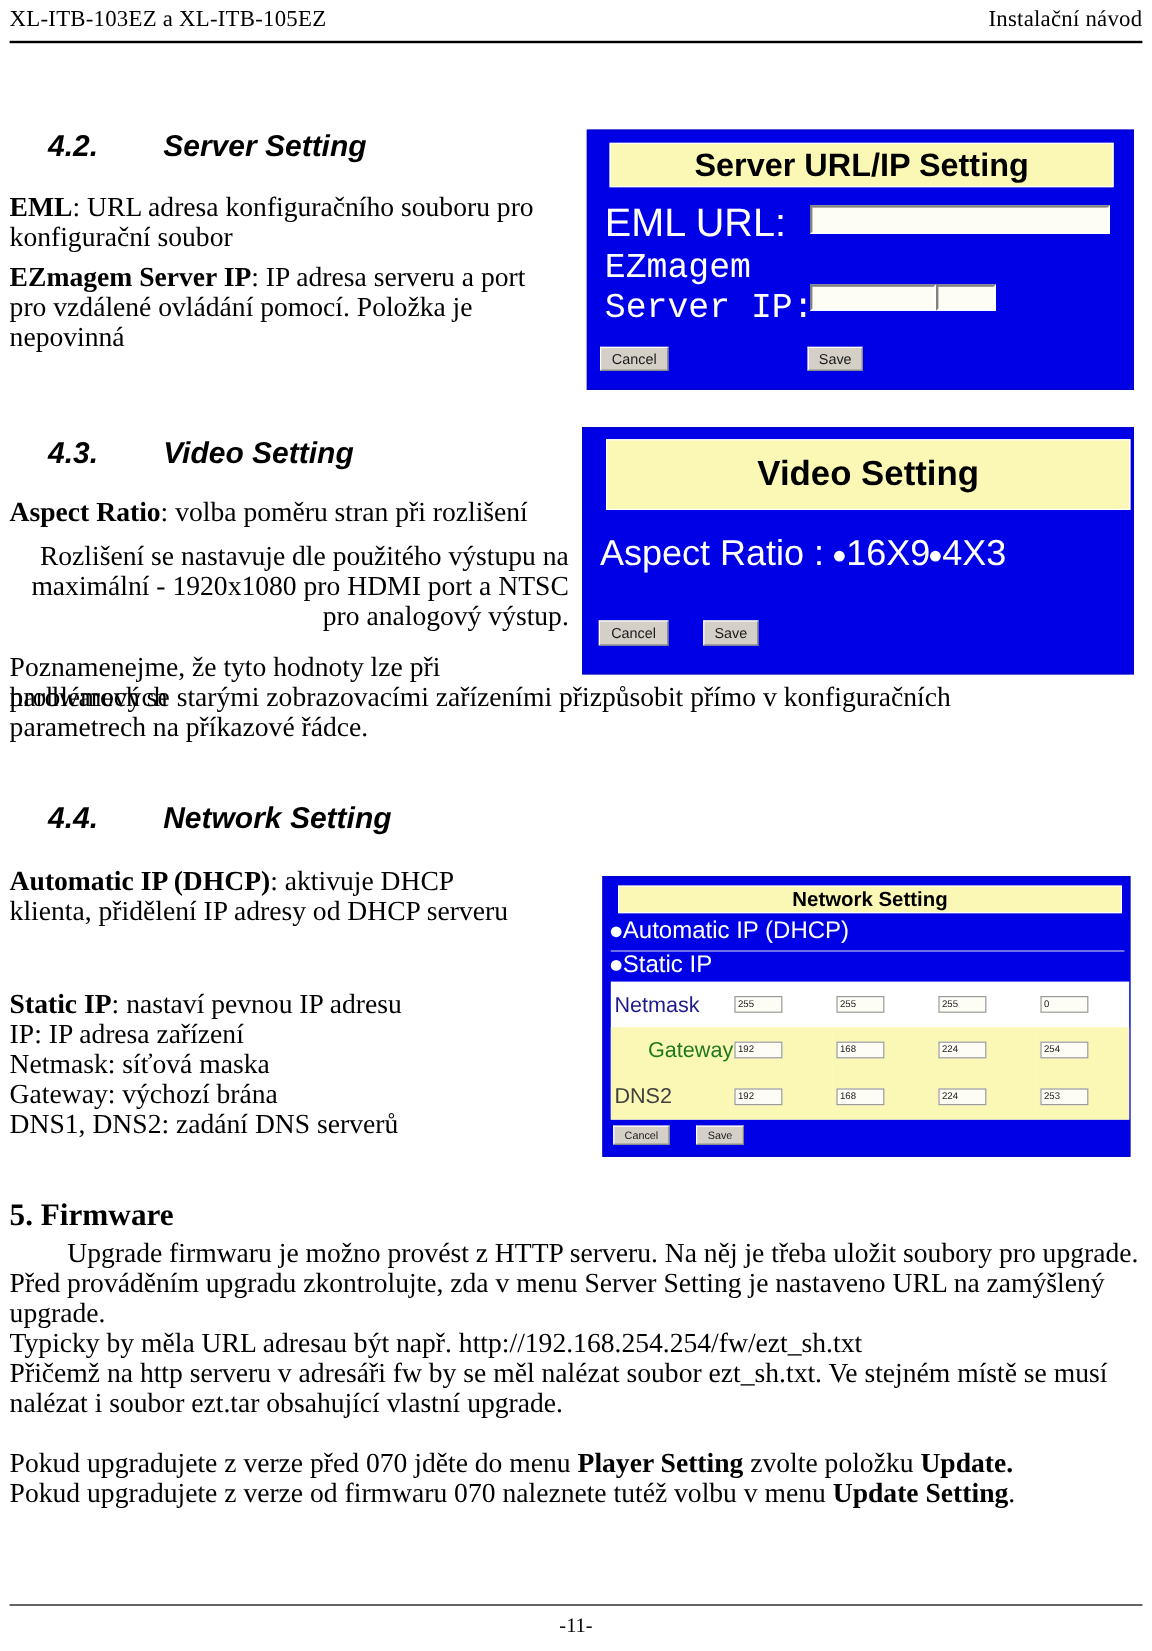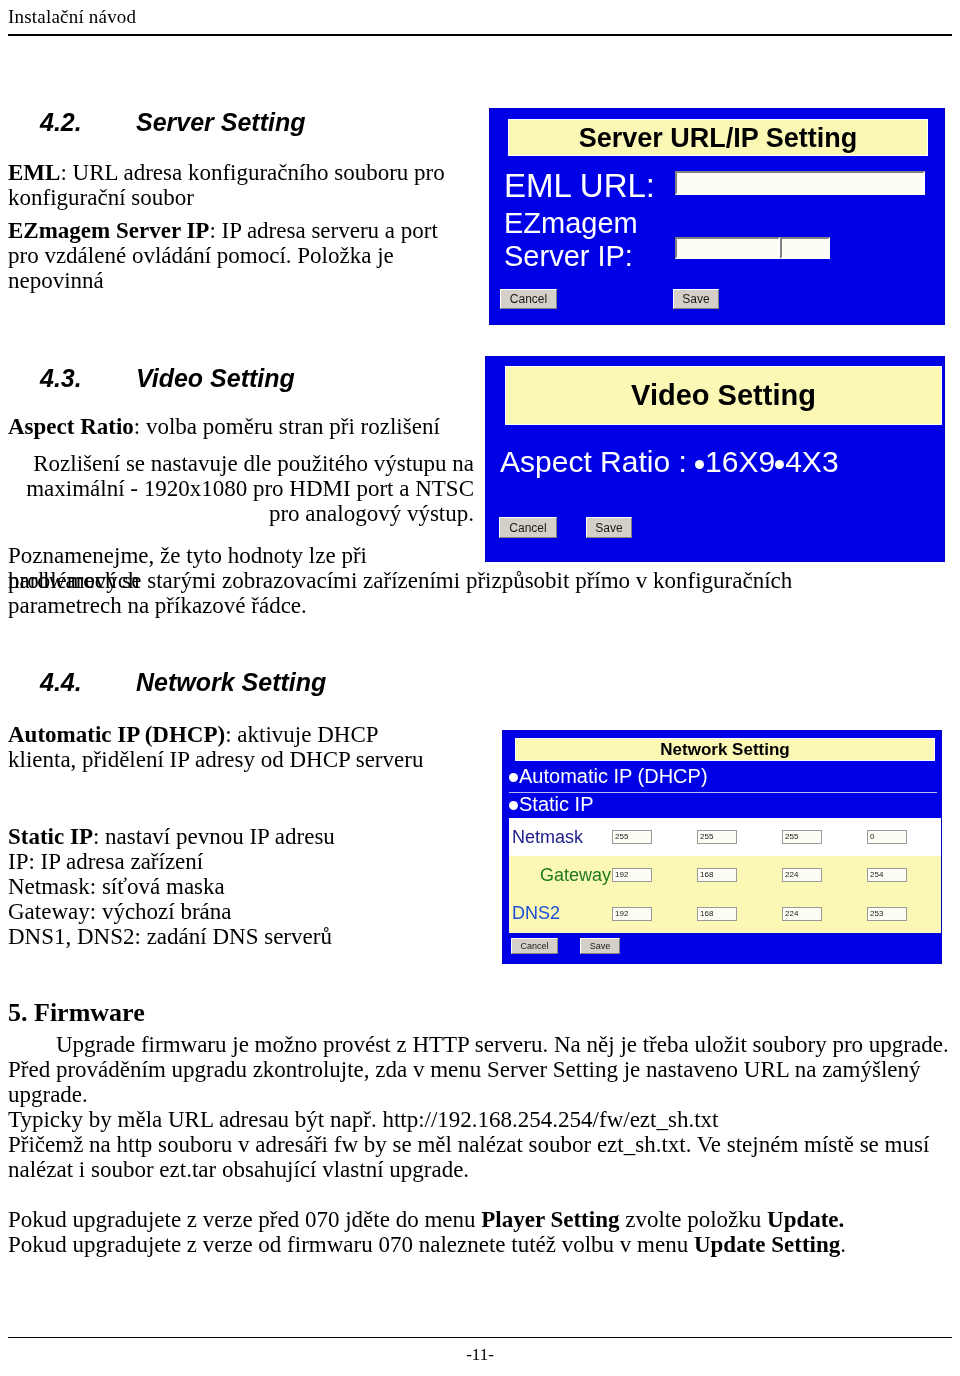--- a/index.html
+++ b/index.html
@@ -130,21 +130,21 @@
     vertical-align: middle;
     margin-right: 1px;
   }
 
   
   #dlg-server { left: 489px; top: 108px; width: 456px; height: 217px; }
   #dlg-server .dlg-title { left: 18px; top: 10px; width: 420px; height: 37px;
       position: absolute; font-size: 27px; line-height: 36px; }
   #dlg-server .lbl-eml { position: absolute; left: 14px; top: 58px; font-size: 33px; }
   #dlg-server .in-eml  { position: absolute; left: 185px; top: 62px; width: 250px; height: 24px; }
-  #dlg-server .lbl-ez  { position: absolute; left: 14px; top: 98px; font-size: 29px; line-height: 33px; }
+  #dlg-server .lbl-ez  { position: absolute; left: 14px; top: 98px; font-size: 29px; line-height: 33px; font-family: Liberation Mono, monospace; }
   #dlg-server .in-ip   { position: absolute; left: 185px; top: 128px; width: 105px; height: 22px; }
   #dlg-server .in-port { position: absolute; left: 290px; top: 128px; width: 50px; height: 22px; }
   #dlg-server .btn-cancel { position: absolute; left: 10px; top: 180px; width: 57px; height: 20px; font-size: 12px; }
   #dlg-server .btn-save   { position: absolute; left: 183px; top: 180px; width: 46px; height: 20px; font-size: 12px; }
 
   
   #dlg-video { left: 485px; top: 356px; width: 460px; height: 206px; }
   #dlg-video .dlg-title { left: 19px; top: 9px; width: 437px; height: 59px;
       position: absolute; font-size: 29px; line-height: 57px; }
   #dlg-video .lbl-aspect { position: absolute; left: 14px; top: 88px; font-size: 30px; white-space: nowrap; }
@@ -174,20 +174,21 @@
       border: 1px solid #9a9a9a; box-sizing: border-box;
       font-family: "Liberation Sans", sans-serif; font-size: 8px;
       line-height: 12px; padding-left: 2px; color: #202020; overflow: hidden; }
   #dlg-network .btn-cancel { position: absolute; left: 8px; top: 207px; width: 47px; height: 16px; font-size: 9px; }
   #dlg-network .btn-save   { position: absolute; left: 77px; top: 207px; width: 40px; height: 16px; font-size: 9px; }
 </style>
 </head>
 <body>
 
 <div class="page-header">
+  <span>XL-ITB-103EZ a XL-ITB-105EZ</span>
   <span>Instalační návod</span>
 </div>
 <div class="header-rule"></div>
 
 <div class="sec-head" style="left:40px; top:108px;">
   <span class="num">4.2.</span><span>Server Setting</span>
 </div>
 
 <div class="body-text" style="left:8px; top:160px; width:448px;">
   <b>EML</b><span>: URL adresa konfiguračního souboru pro konfigurační soubor</span>
@@ -284,21 +285,21 @@
             <div class="oct-box">168</div>
           </td>
           <td class="oct">
             <div class="oct-box">224</div>
           </td>
           <td class="oct">
             <div class="oct-box">254</div>
           </td>
         </tr>
         <tr class="alt">
-          <td class="nm" style="color: #1d4ed8;">DNS2</td>
+          <td class="nm" style="color: #404040;">DNS2</td>
           <td class="oct">
             <div class="oct-box">192</div>
           </td>
           <td class="oct">
             <div class="oct-box">168</div>
           </td>
           <td class="oct">
             <div class="oct-box">224</div>
           </td>
           <td class="oct">
@@ -309,21 +310,21 @@
   </table>
   <div class="btn btn-cancel">Cancel</div>
   <div class="btn btn-save">Save</div>
 </div>
 
 <div class="firmware-head" style="left:8px; top:998px;">5. Firmware</div>
 
 <div class="body-text" style="left:8px; top:1032px; width:944px;margin-left:48px;">Upgrade firmwaru je možno provést z HTTP serveru. Na něj je třeba uložit soubory pro upgrade.</div>
 <div class="body-text" style="left:8px; top:1057px; width:944px;">Před prováděním upgradu zkontrolujte, zda v menu Server Setting je nastaveno URL na zamýšlený upgrade.</div>
 <div class="body-text" style="left:8px; top:1107px; width:944px;">Typicky by měla URL adresau být např.  http://192.168.254.254/fw/ezt_sh.txt</div>
-<div class="body-text" style="left:8px; top:1132px; width:944px;">Přičemž na http souboru v adresáři fw by se měl nalézat soubor ezt_sh.txt. Ve stejném místě se musí nalézat i soubor ezt.tar obsahující vlastní upgrade.</div>
+<div class="body-text" style="left:8px; top:1132px; width:944px;">Přičemž na http serveru v adresáři fw by se měl nalézat soubor ezt_sh.txt. Ve stejném místě se musí nalézat i soubor ezt.tar obsahující vlastní upgrade.</div>
 
 <div class="body-text" style="left:8px; top:1207px; width:944px;">
   <span>Pokud upgradujete z verze před 070 jděte do menu </span><b>Player Setting</b><span> zvolte položku </span><b>Update.</b>
 </div>
 <div class="body-text" style="left:8px; top:1232px; width:944px;">
   <span>Pokud upgradujete z verze od firmwaru  070 naleznete tutéž volbu v menu </span><b>Update Setting</b><span>.</span>
 </div>
 
 <div class="footer-rule"></div>
 <div class="page-number">-11-</div>

